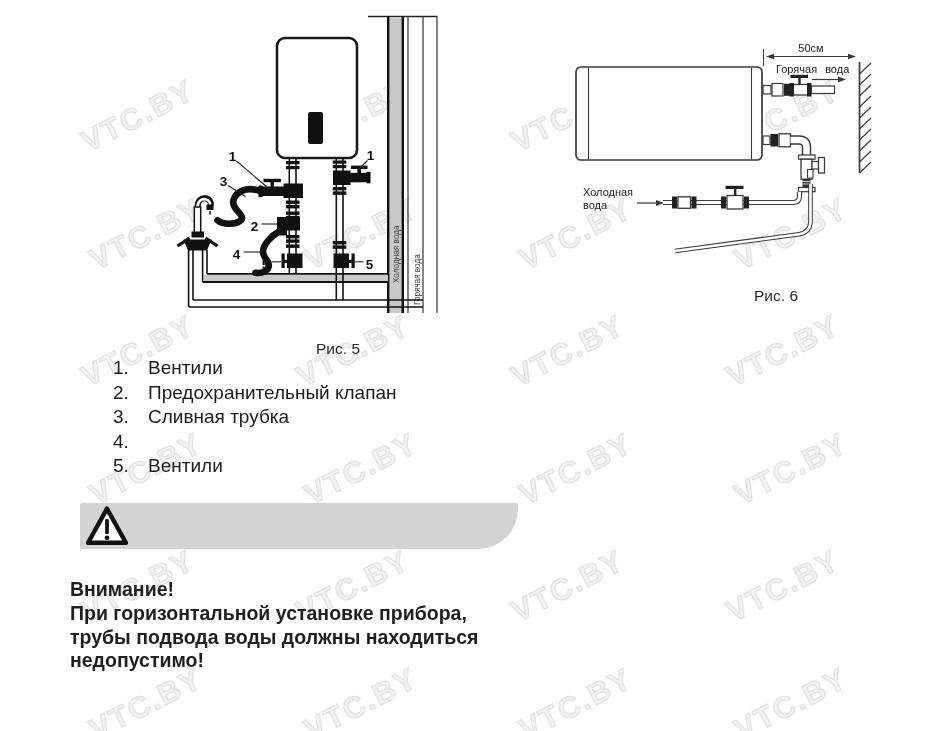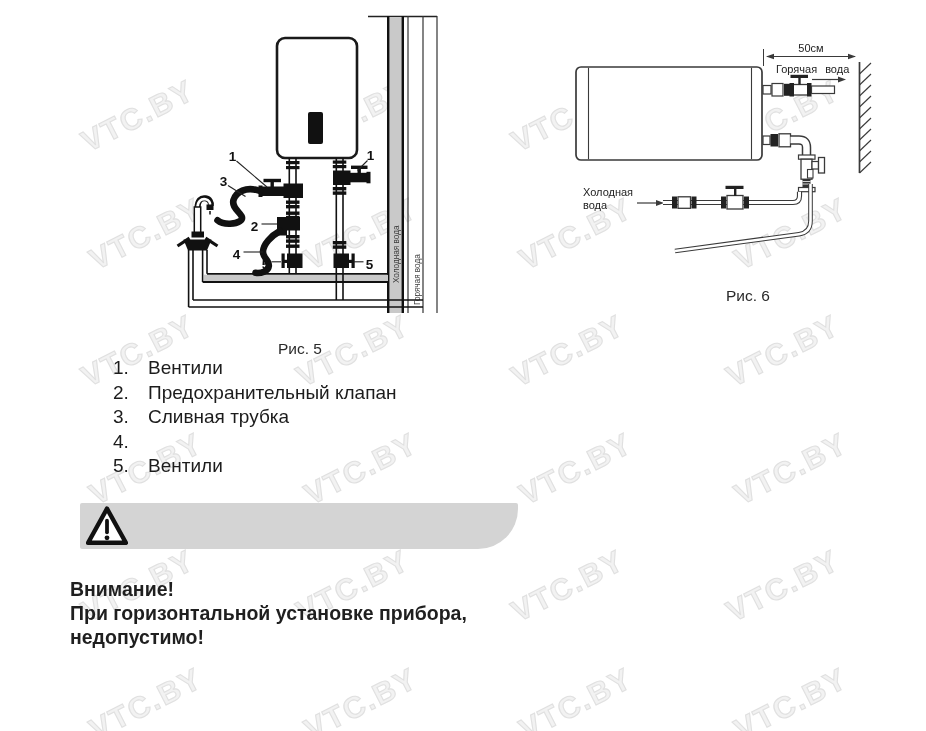--- a/index.html
+++ b/index.html
@@ -6,21 +6,21 @@
   #screen{position:relative;width:926px;height:731px;background:#ffffff;overflow:hidden;
           font-family:"Liberation Sans",sans-serif;}
   
   #wm-layer{position:absolute;inset:0;z-index:1;pointer-events:none;}
   .wm{position:absolute;width:130px;text-align:center;font-size:30px;font-weight:bold;
       letter-spacing:2px;color:#f2f2f2;-webkit-text-stroke:1.1px #e0e0e0;
       transform:rotate(-27deg);user-select:none;}
   
   #diagram-svg{position:absolute;left:0;top:0;z-index:2;}
   
-  .fig-caption{position:absolute;z-index:3;font-size:15.5px;color:#2a2a2a;text-align:center;}
+  .fig-caption{position:absolute;z-index:3;font-size:15.5px;color:#2a2a2a;text-align:right;}
   #cap5{left:240px;top:340px;width:120px;}
   #cap6{left:698px;top:287px;width:100px;}
   
   #legend{position:absolute;left:113px;top:356px;z-index:3;font-size:19px;color:#1c1c1c;}
   .legend-row{display:flex;height:24.6px;line-height:24.6px;}
   .legend-num{width:35px;}
   
   #warning-band{position:absolute;left:80px;top:503px;width:438px;height:46px;z-index:3;
                 background:#d4d4d4;border-radius:2px 2px 40px 2px;}
   #warning-icon{position:absolute;left:6px;top:2px;}
@@ -300,16 +300,17 @@
     <svg id="warning-icon" width="42" height="42" viewBox="0 0 40 40">
       <polygon points="20,3.5 38,36 2,36" fill="#ffffff" stroke="#111" stroke-width="4.2" stroke-linejoin="round"></polygon>
       <line x1="20" y1="15" x2="20" y2="26" stroke="#111" stroke-width="3.6" stroke-linecap="round"></line>
       <circle cx="20" cy="31.3" r="2.3" fill="#111"></circle>
     </svg>
   </div>
 
   <div id="warning-text">
     <div>Внимание!</div>
     <div>При горизонтальной установке прибора,</div>
+    <div>трубы подвода воды должны находиться</div>
     <div>недопустимо!</div>
   </div>
 
 </div>
 
 </body></html>

